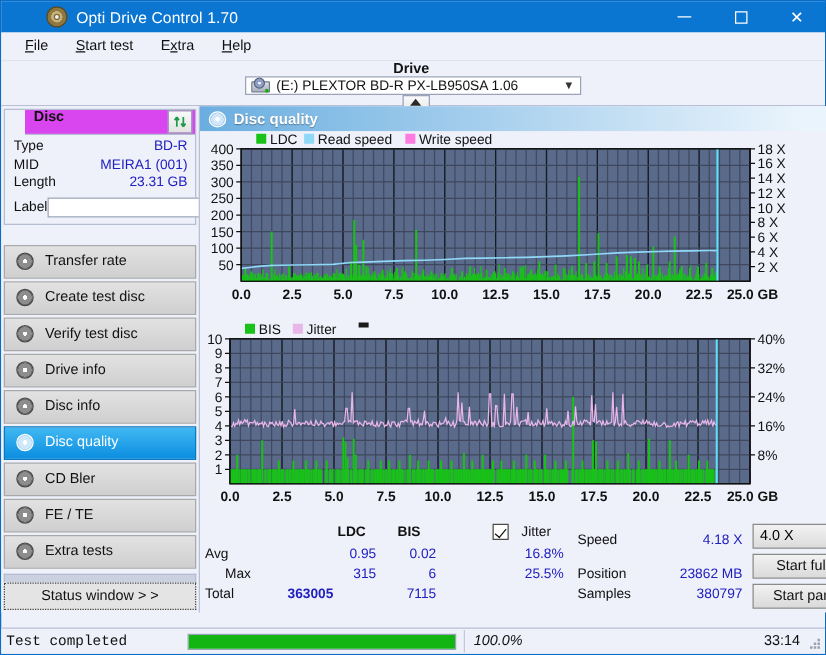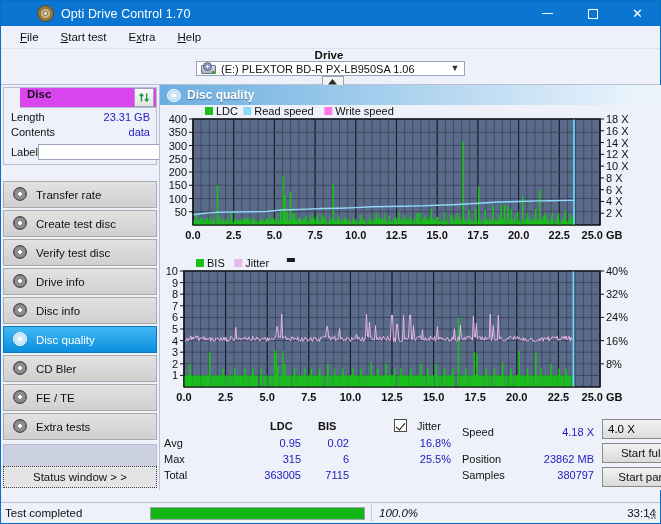--- a/index.html
+++ b/index.html
@@ -109,26 +109,26 @@
   .chk:after{content:"";position:absolute;left:3px;top:1px;width:4px;height:8px;border:solid #111;
     border-width:0 1.6px 1.6px 0;transform:rotate(40deg);}
   .sbtn{position:absolute;background:linear-gradient(#f2f2f2,#dadada);border:1px solid #8a8a8a;
     box-sizing:border-box;display:flex;align-items:center;justify-content:center;font-size:11.5px;color:#111;}
   .scombo{position:absolute;height:20px;background:linear-gradient(#f2f2f2,#dcdcdc);
     border:1px solid #8a8a8a;box-sizing:border-box;display:flex;align-items:center;padding-left:5px;font-size:11.5px;}
 
   
   .statusbar{position:absolute;left:0;bottom:0;width:659px;height:20px;background:#eef0fa;
     border-top:1px solid #b9c0d6;display:flex;align-items:center;font-size:11.5px;}
-  .sb-text{width:145px;padding-left:4px;color:#111;}
+  .sb-text{width:145px;padding-left:4px;color:#111;font-family:Liberation Mono, monospace;}
   .sb-prog{width:215px;height:13px;background:#fff;border:1px solid #9aa3b8;box-sizing:border-box;position:relative;}
   .sb-prog i{position:absolute;left:0;top:0;bottom:0;background:#12b512;display:block;}
   .sb-pct{width:98px;padding-left:7px;color:#111;border-left:1px solid #c3c9da;margin-left:6px;height:18px;
     display:flex;align-items:center;font-style:italic;}
-  .sb-time{flex:1;text-align:right;padding-right:4px;color:#111;}
+  .sb-time{flex:1;text-align:right;padding-right:20px;color:#111;}
   .grip{position:absolute;right:3px;bottom:3px;width:10px;height:10px;}
   .grip span{position:absolute;width:2px;height:2px;background:#9aa0b2;}
 </style>
 </head>
 <body>
 
 <div class="app">
 
   <div class="titlebar">
     <div class="tb-icon"></div>
@@ -212,26 +212,30 @@
           <b>Disc</b>
           <span class="disc-ico-btn">
             <svg width="13" height="13" viewBox="0 0 15 15">
               <path d="M4 12 L4 3 M4 3 L2 6 M4 3 L6 6" stroke="#1d9a4a" stroke-width="1.6" fill="none"></path>
               <path d="M10 3 L10 12 M10 12 L8 9 M10 12 L12 9" stroke="#1d9a4a" stroke-width="1.6" fill="none"></path>
             </svg>
           </span>
         </div>
         <div class="disc-rows">
           <div class="drow">
+            <span class="k">Type</span>
+            <span class="v">BD-R</span>
+          </div>
+          <div class="drow">
+            <span class="k">MID</span>
+            <span class="v">MEIRA1 (001)</span>
+          </div>
+          <div class="drow">
             <span class="k">Length</span>
             <span class="v">23.31 GB</span>
-          </div>
-          <div class="drow">
-            <span class="k">Contents</span>
-            <span class="v">data</span>
           </div>
           <div class="label-row">
             <span class="k">Label</span>
             <input class="label-input" type="text" value="" style="">
             <span class="disc-ico-btn">
               <svg width="14" height="14" viewBox="0 0 14 14">
                 <circle cx="7" cy="7" r="6" fill="#e8e07a" stroke="#8a8430" stroke-width="1"></circle>
                 <circle cx="7" cy="7" r="2" fill="#f7f5dd" stroke="#8a8430" stroke-width="0.8"></circle>
               </svg>
             </span>
@@ -1700,26 +1704,26 @@
       </div>
 
       <div class="stats">
         <span class="st k" style="left:110px;top:3px;font-weight:bold;">LDC</span>
         <span class="st k" style="left:158px;top:3px;font-weight:bold;">BIS</span>
 
         <span class="chk" style="left:234px;top:2px;"></span>
         <span class="st k" style="left:257px;top:3px;">Jitter</span>
 
         <span class="st k" style="left:4px;top:20px;">Avg</span>
-        <span class="st k" style="left:4px;top:36px;">Max</span>
+        <span class="st k" style="left:20px;top:36px;">Max</span>
         <span class="st k" style="left:4px;top:52px;">Total</span>
 
         <span class="st v" style="left:97px;top:20px;width:44px;text-align:right;">0.95</span>
         <span class="st v" style="left:97px;top:36px;width:44px;text-align:right;">315</span>
-        <span class="st v" style="left:70px;top:52px;width:71px;text-align:right;">363005</span>
+        <span class="st v" style="left:70px;top:52px;width:71px;text-align:left;font-weight:bold;">363005</span>
 
         <span class="st v" style="left:145px;top:20px;width:44px;text-align:right;">0.02</span>
         <span class="st v" style="left:145px;top:36px;width:44px;text-align:right;">6</span>
         <span class="st v" style="left:145px;top:52px;width:44px;text-align:right;">7115</span>
 
         <span class="st v" style="left:236px;top:20px;width:55px;text-align:right;">16.8%</span>
         <span class="st v" style="left:236px;top:36px;width:55px;text-align:right;">25.5%</span>
 
         <span class="st k" style="left:302px;top:9px;">Speed</span>
         <span class="st v" style="left:358px;top:9px;width:76px;text-align:right;">4.18 X</span>

